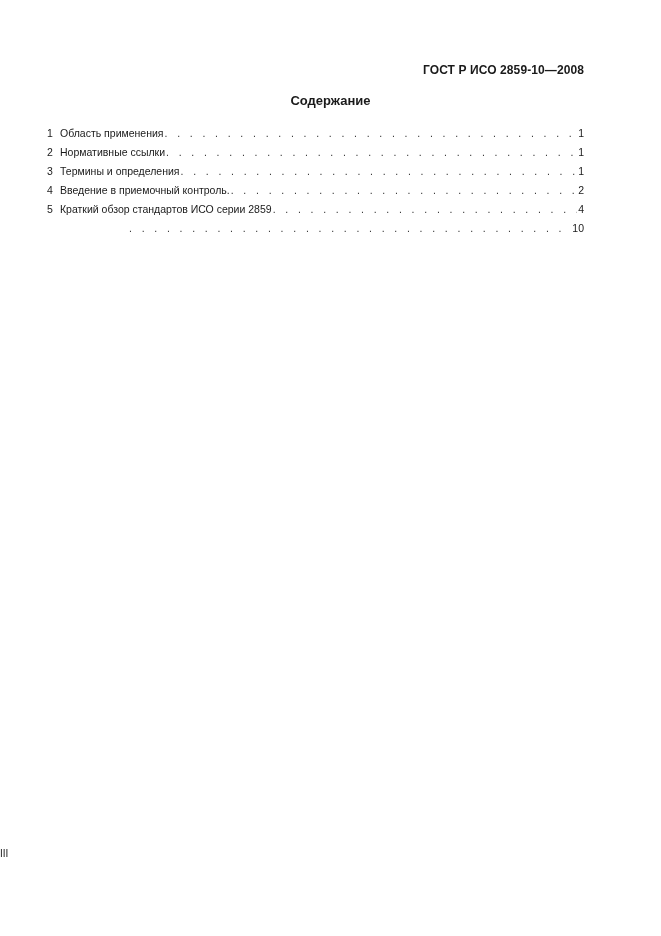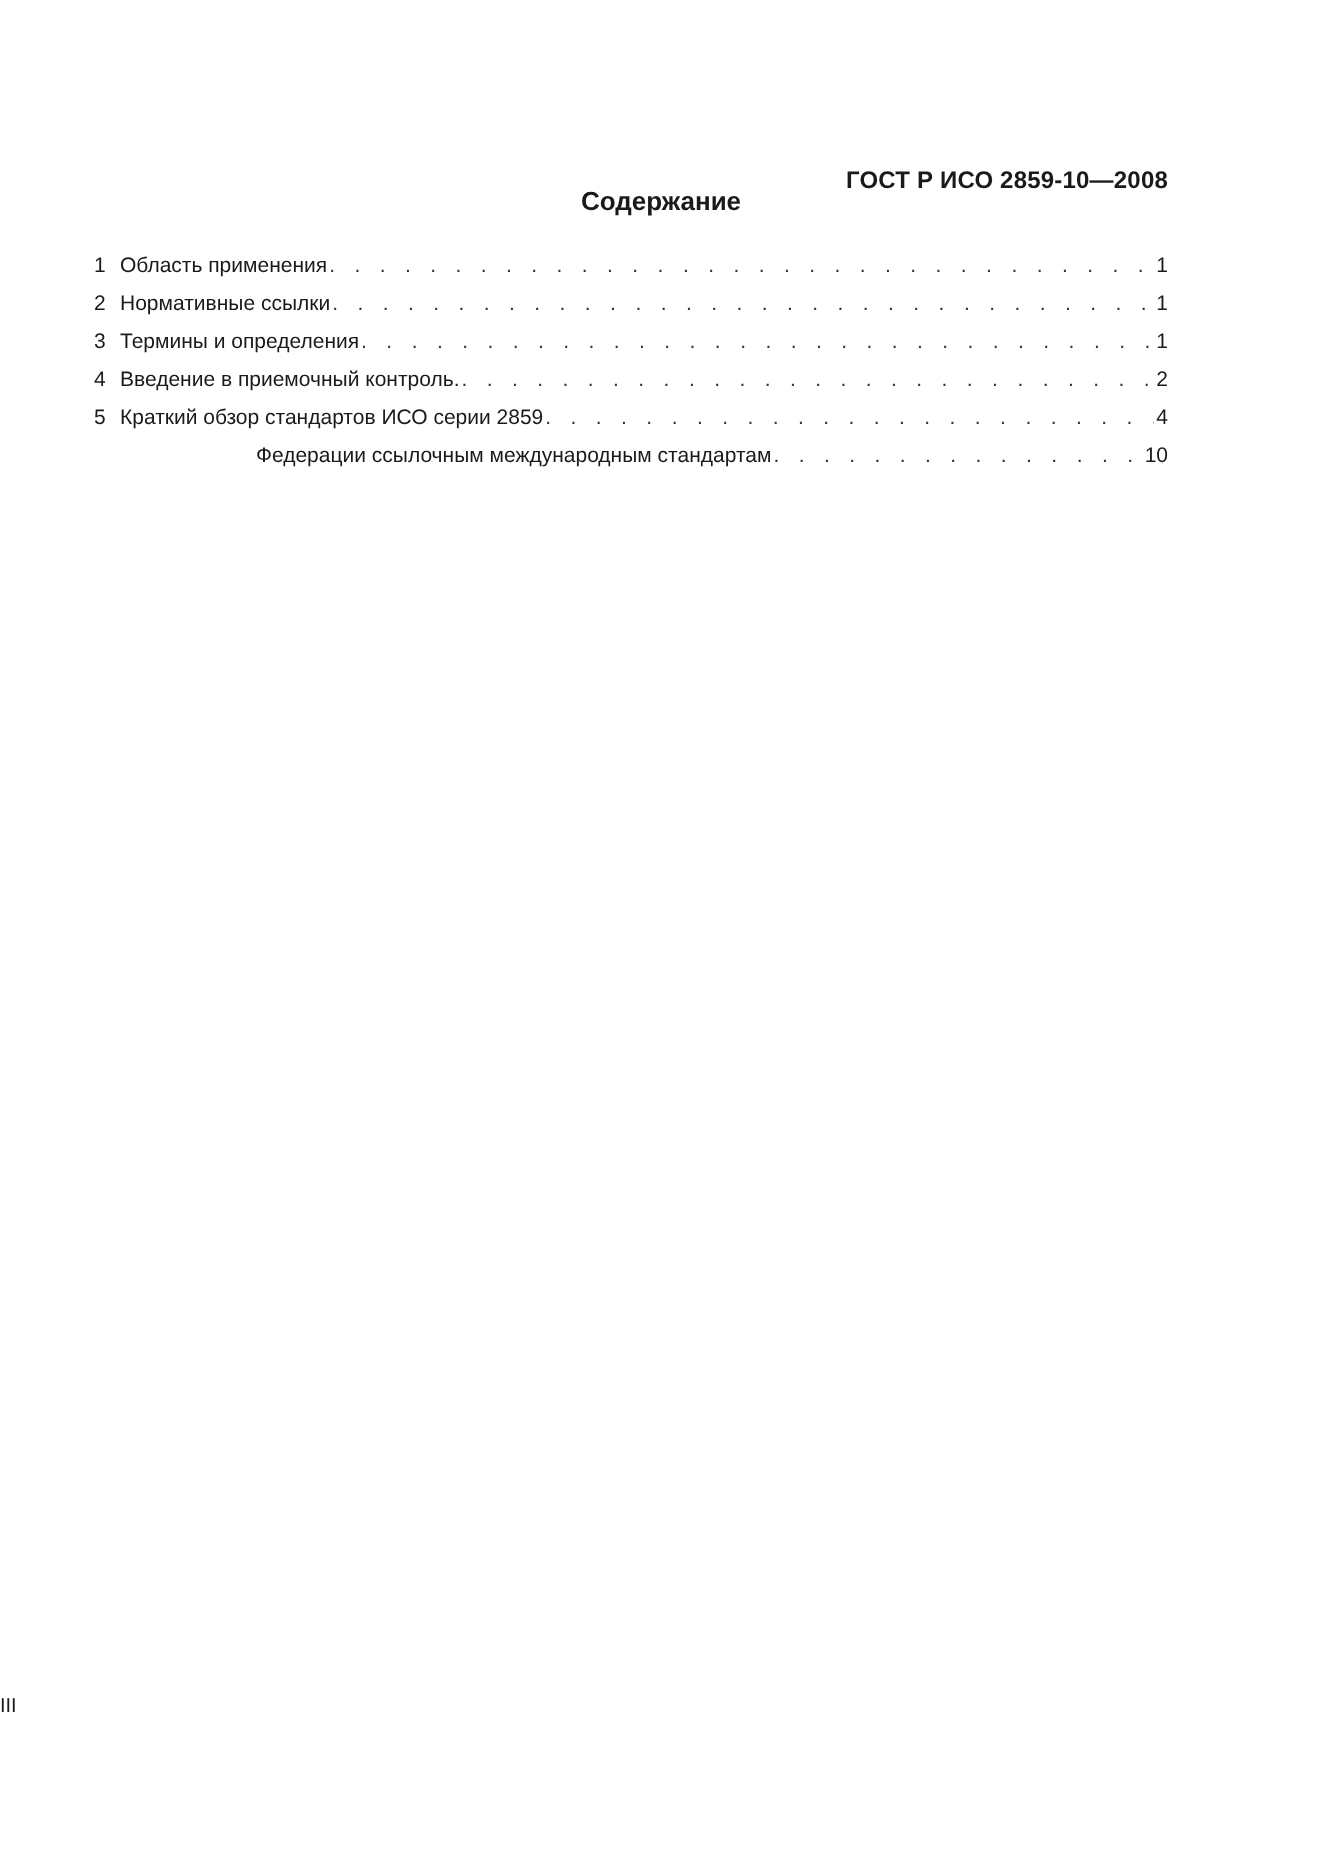--- a/index.html
+++ b/index.html
@@ -2,21 +2,21 @@
 <html><head>
   <meta charset="utf-8">
   <style>
     html, body { margin: 0; padding: 0; background: #ffffff; }
     body {
       width: 661px; height: 936px; position: relative; overflow: hidden;
       font-family: "Liberation Sans", sans-serif; color: #1a1a1a;
     }
     .header-code {
       position: absolute; left: 0; top: 63px; width: 584px;
-      text-align: right; font-weight: bold; font-size: 12px; letter-spacing: 0.1px; margin-top: 20px;
+      text-align: right; font-weight: bold; font-size: 12px; letter-spacing: 0.1px;
     }
     .toc-title {
       position: absolute; left: 0; top: 93px; width: 661px;
       text-align: center; font-weight: bold; font-size: 13px;
       padding-left: 0px; box-sizing: border-box;
     }
     .toc-title span { display: inline-block; }
     .toc {
       position: absolute; left: 47px; top: 124px; width: 537px;
       font-size: 10.5px;
@@ -84,20 +84,19 @@
   </div>
   <div class="toc-row">
     <span class="num">5</span>
     <span class="label">Краткий обзор стандартов ИСО серии 2859</span>
     <span class="dots">. . . . . . . . . . . . . . . . . . . . . . . . . . . . . . . . . . . . . . . . . . . . . . . . . . . . . . . . . . . . . . . . . . . .</span>
     <span class="page">4</span>
   </div>
 
   <div class="annex">
     <div class="annex-line2">
-      <span>Федерации ссылочным международным стандартам</span>
       <span class="dots">. . . . . . . . . . . . . . . . . . . . . . . . . . . . . . . . . . . . . . . . . . . . . . . . . . . . . . . . . . . . . . . . . . . .</span>
       <span class="page">10</span>
     </div>
   </div>
 </div>
 
 <div class="page-number">III</div>
 
 </body></html>

